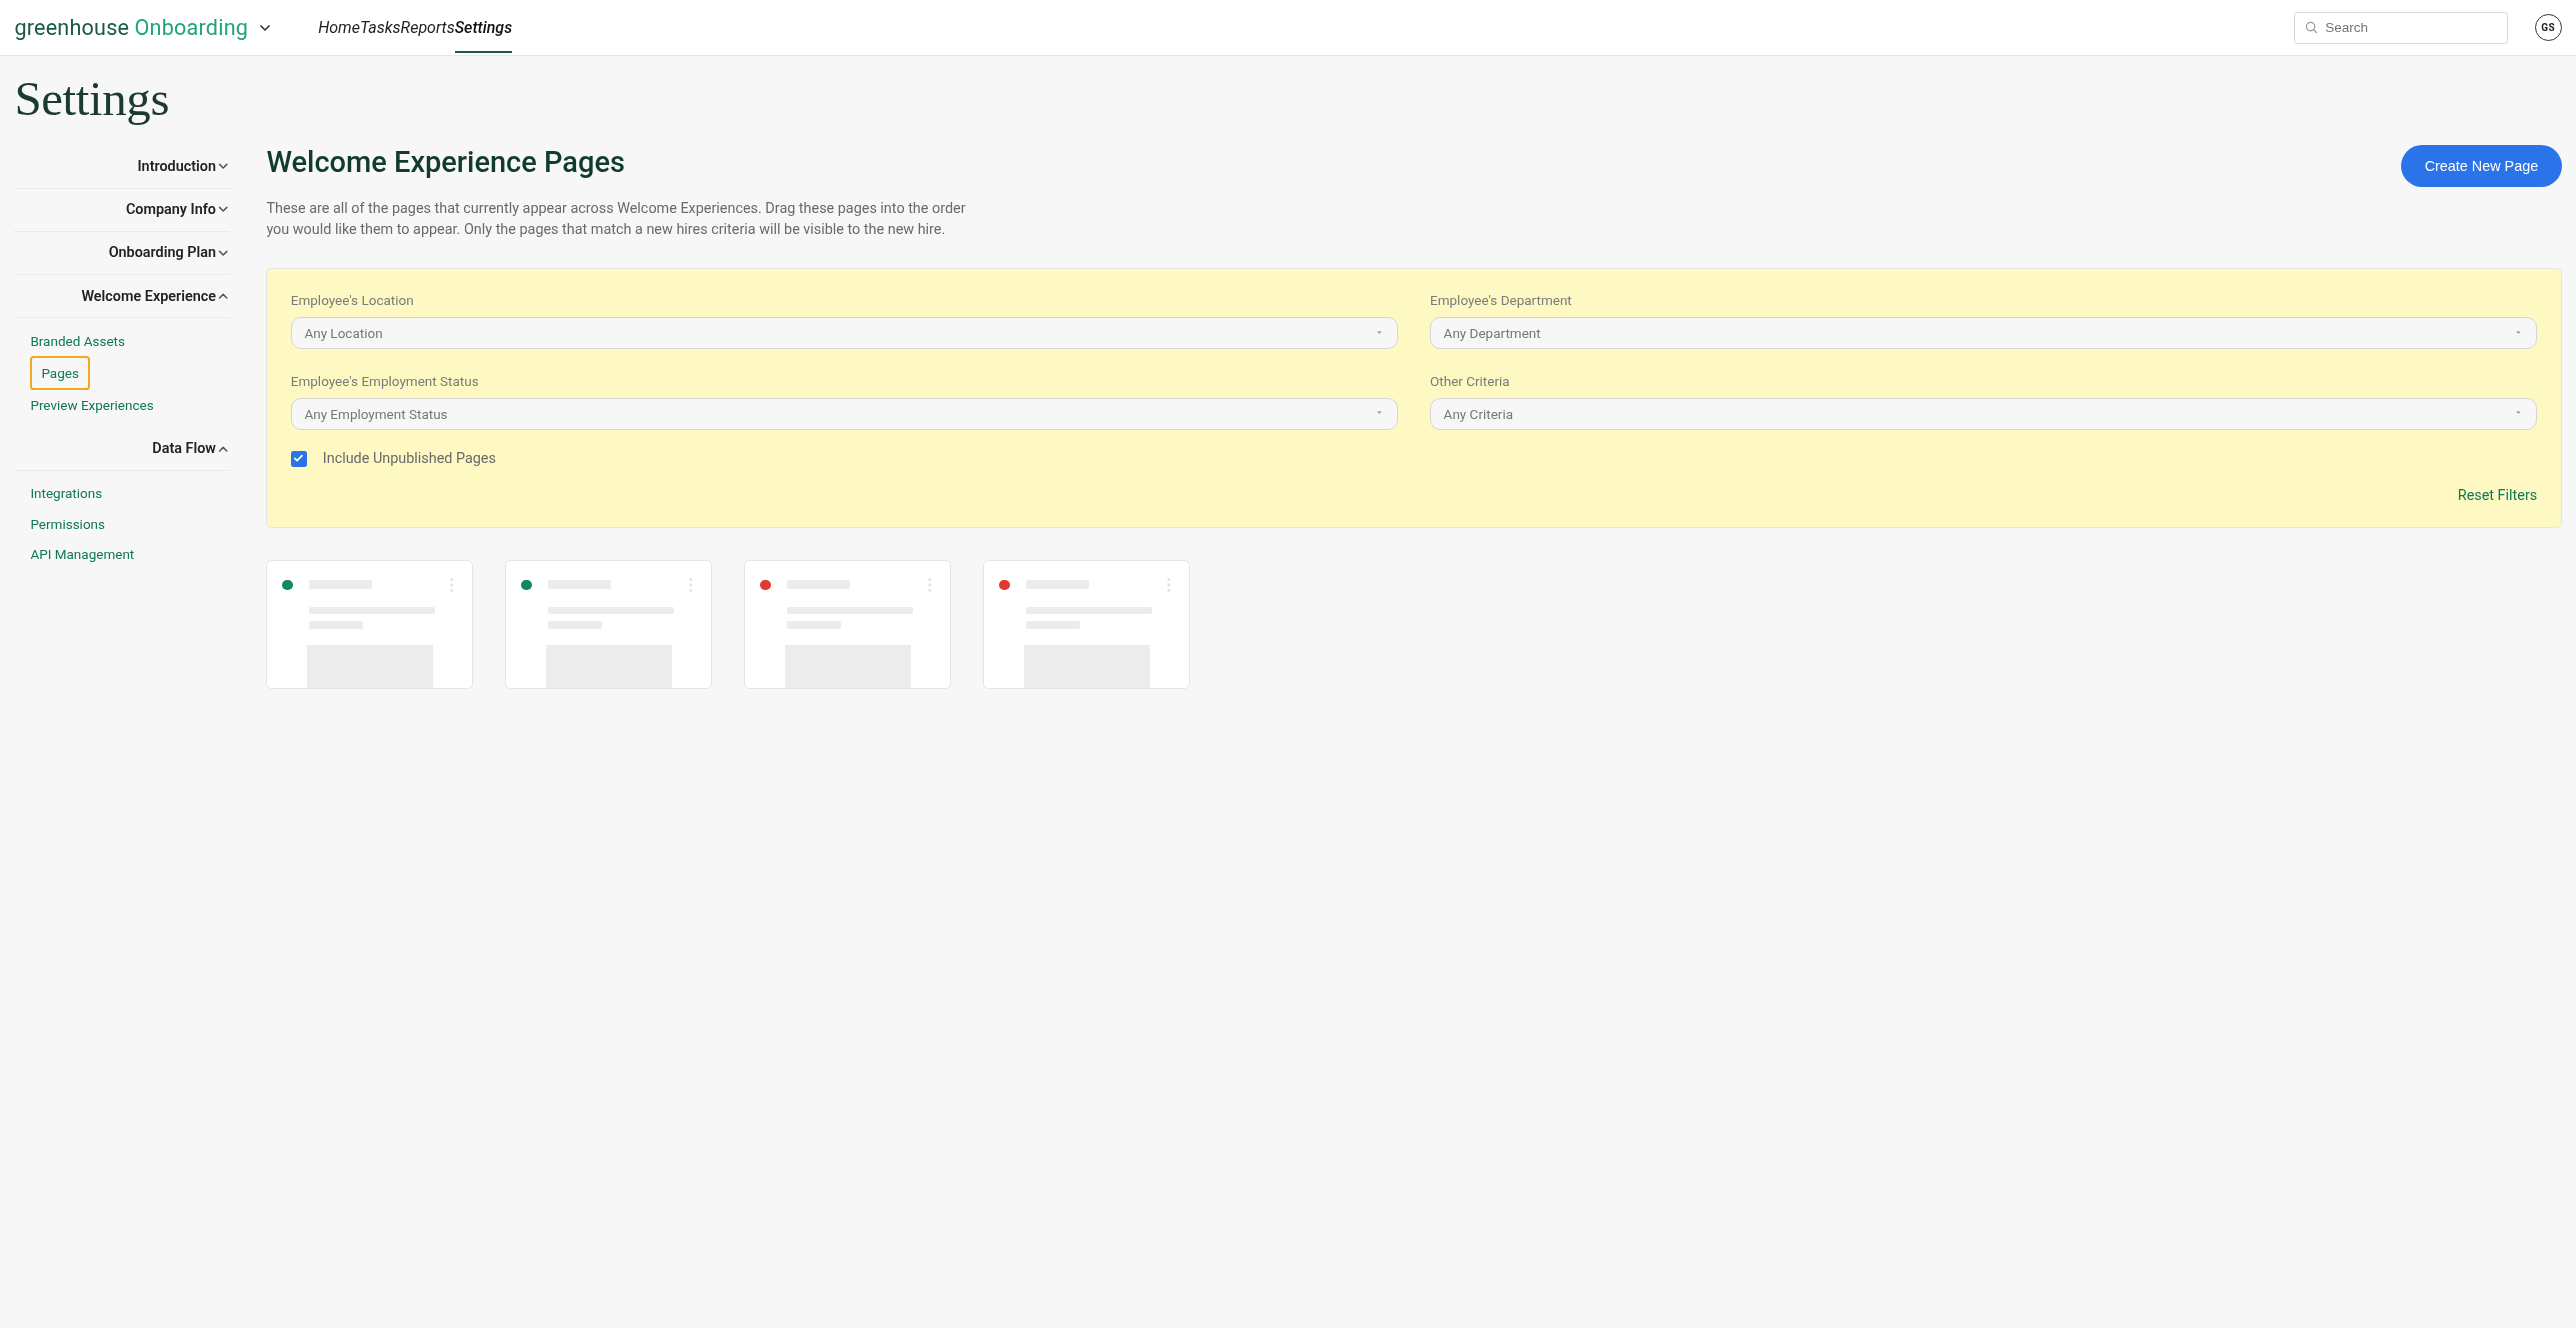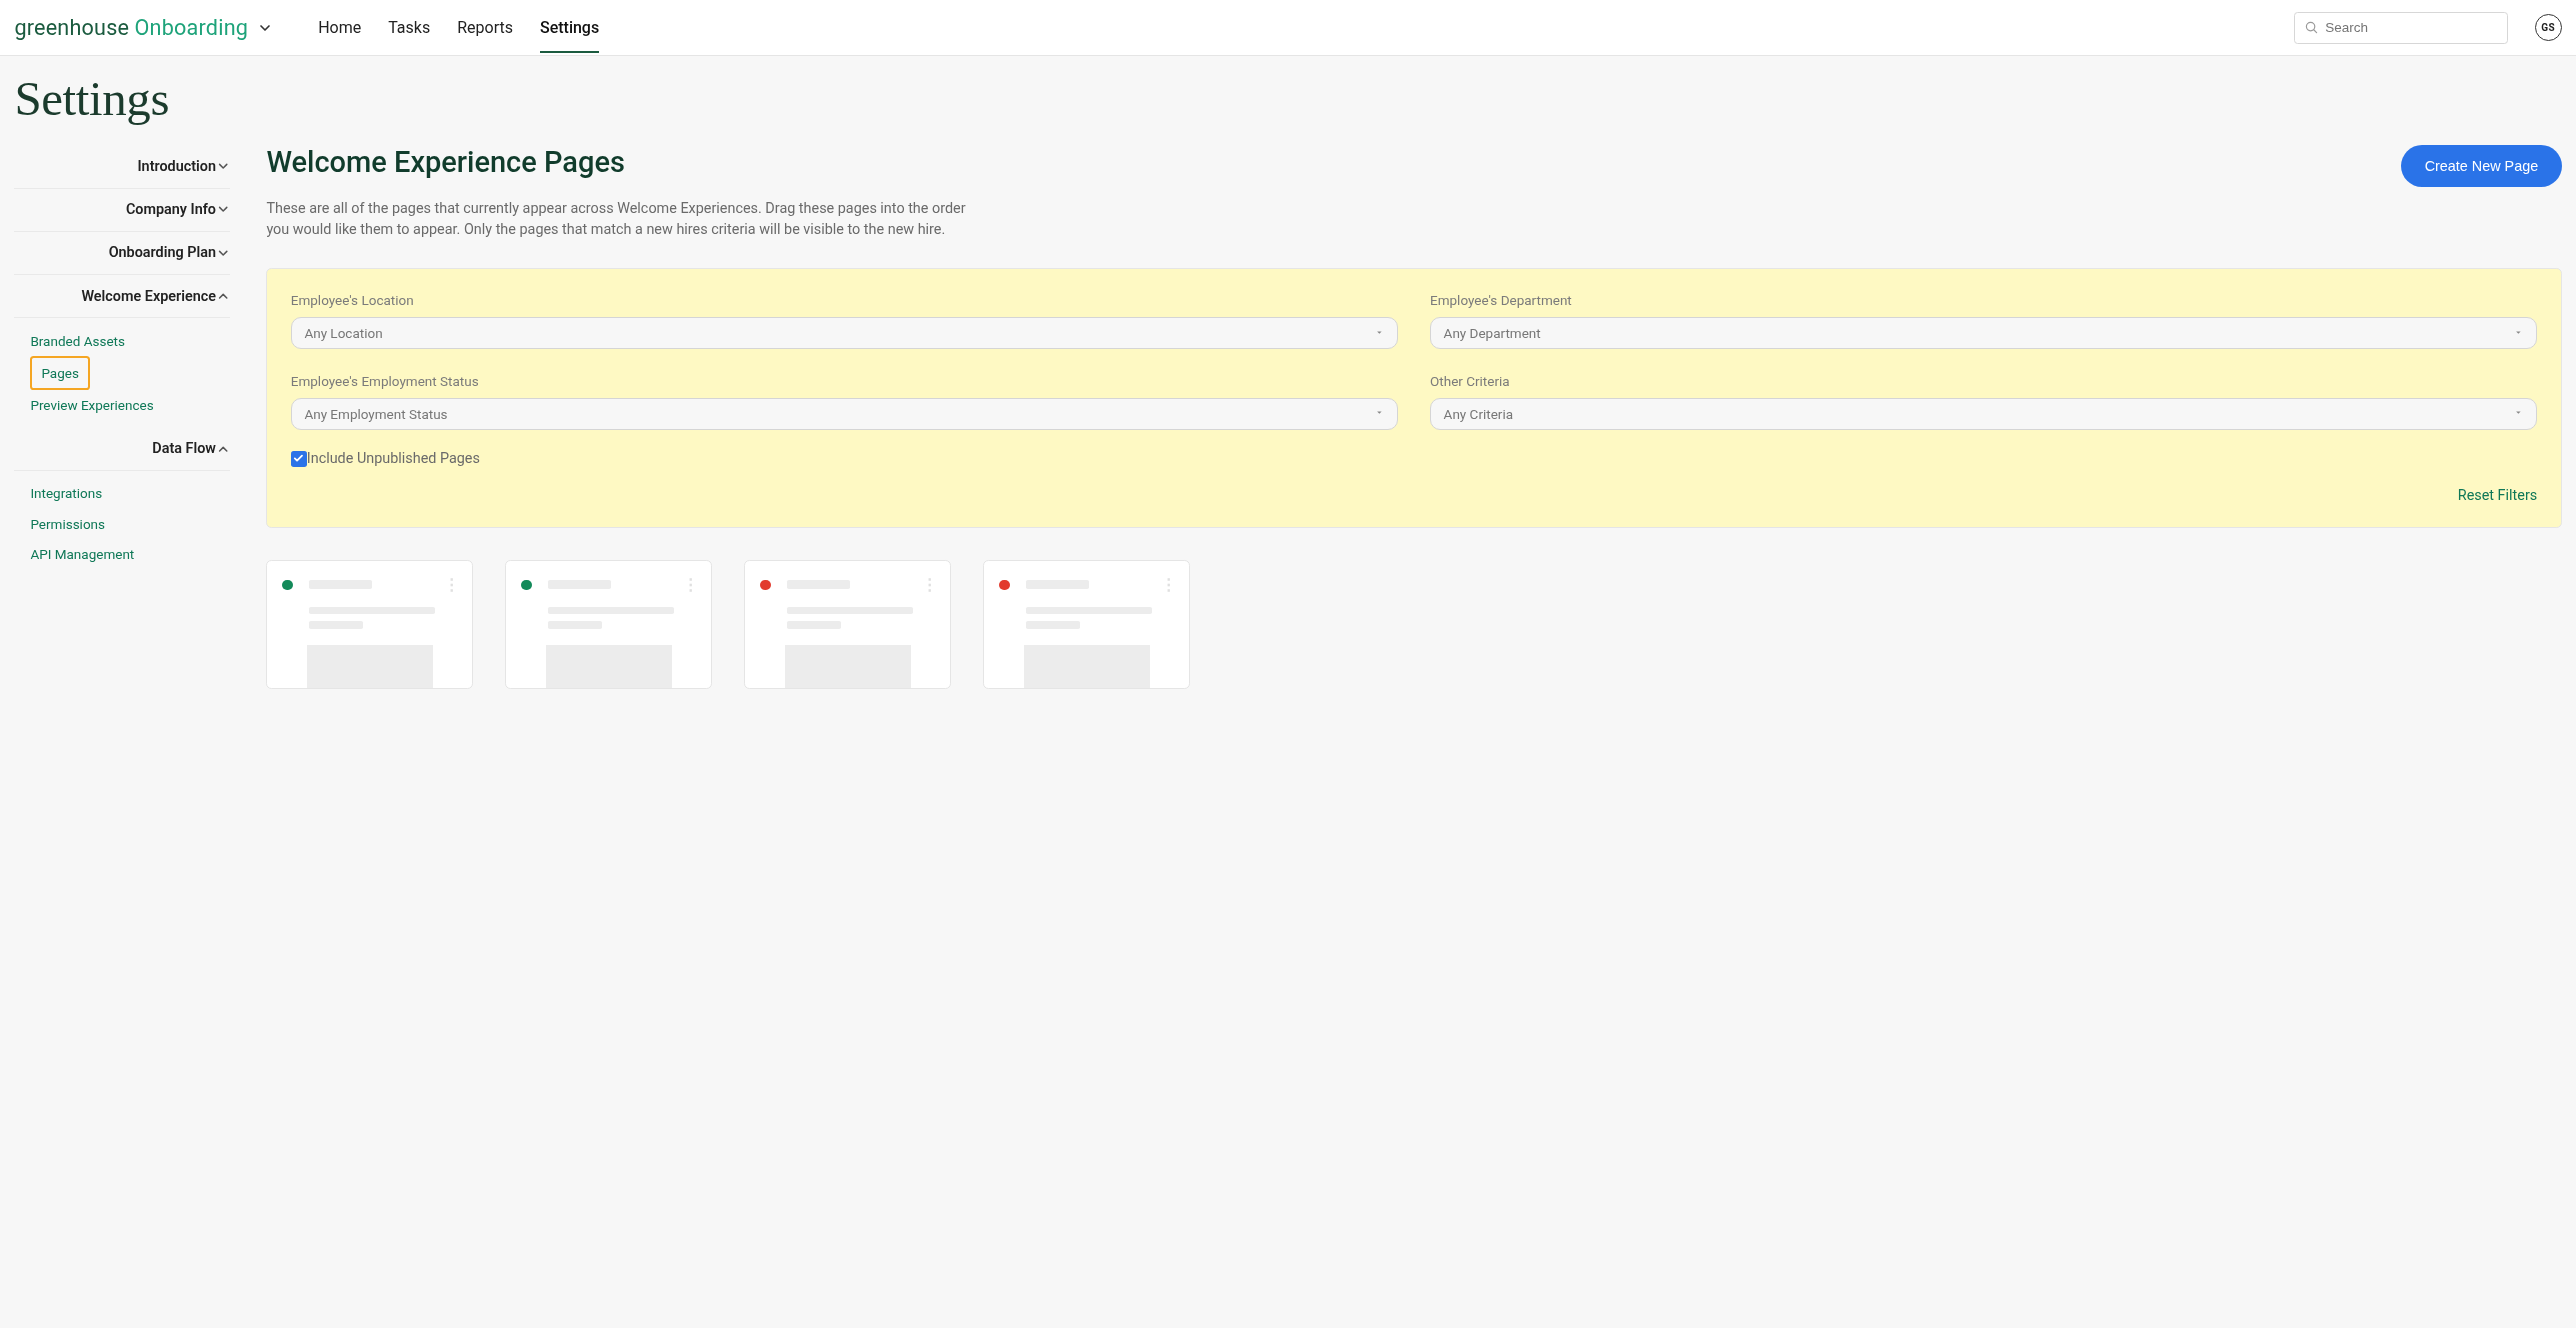--- a/index.html
+++ b/index.html
@@ -5,21 +5,21 @@
   * { box-sizing: border-box; margin: 0; padding: 0; }
   html, body { font-family: -apple-system, BlinkMacSystemFont, "Segoe UI", Roboto, Helvetica, Arial, sans-serif; color:#222; background:#f7f7f7; }
   a { text-decoration: none; }
 
   
   .topbar { display:flex; align-items:center; background:#fff; border-bottom:0.9px solid #e5e5e5; height:56px; padding:0 14.4px 0 14.4px; }
   .brand { display:flex; align-items:center; cursor:pointer; }
   .brand-word1 { color:#1b5b3f; font-weight:400; font-size:21.6px; letter-spacing:0.2px; }
   .brand-word2 { color:#1ea37a; font-weight:400; font-size:21.6px; margin-left:5.4px; letter-spacing:0.2px; }
   .brand-caret { margin-left:9px; display:inline-flex; }
-  .nav { display:flex; gap:27px; margin-left:45px; }
+  .nav { display:flex; margin-left:45px;font-style:italic; }
   .nav-item { font-size:16px; color:#222; padding:16px 0 14.4px 0; cursor:pointer; border-bottom:2.7px solid transparent; }
   .nav-item.active { border-bottom-color:#1b5b3f; color:#111; font-weight:500; }
   .spacer { flex:1; }
   .search-wrap { display:flex; align-items:center; border:0.9px solid #d7d7d7; border-radius:3.6px; height:32px; width:214px; padding:0 9px; background:#fff; }
   .search-wrap input { border:none; outline:none; font-size:13.5px; width:100%; color:#737373; background:transparent; }
   .avatar { width:27px; height:27px; border:1.8px solid #333; border-radius:50%; display:flex; align-items:center; justify-content:center; font-size:10px; font-weight:700; letter-spacing:0.4px; margin-left:27px; cursor:pointer; }
 
   
   .page { padding:14.4px 14.4px 0 14.4px; }
   .page-title { font-family: Georgia, 'Times New Roman', serif; font-size:49px; color:#1b3b2d; font-weight:400; letter-spacing:-0.4px; }
@@ -41,21 +41,21 @@
   .btn-primary { background:#2a73e8; color:#fff; border:none; border-radius:898px; padding:12.6px 23.4px; font-size:14.4px; font-weight:500; cursor:pointer; }
   .main-desc { font-size:14.4px; color:#6a6a6a; line-height:1.45; margin-top:12.6px; max-width:719px; }
 
   
   .panel { background:#fef9c3; border:0.9px solid #e5e5e5; border-radius:5.4px; margin-top:27px; padding:23.4px; }
   .filter-grid { display:grid; grid-template-columns:1fr 1fr; gap:23.4px 32px; }
   .filter-block { }
   .filter-label { font-size:13.5px; color:#7b7b7b; margin-bottom:9px; display:block; }
   .select { border:0.9px solid #d5d5d5; background:#f7f7f7; height:32px; display:flex; align-items:center; justify-content:space-between; padding:0 12.6px; border-radius:10px; cursor:pointer; }
   .select-text { color:#777; font-size:13.5px; }
-  .check-row { display:flex; align-items:flex-end; gap:0; margin-top:20px; }
+  .check-row { display:flex; align-items:flex-end; gap:16px; margin-top:20px; }
   .chk { width:16px; height:16px; background:#2a73e8; border-radius:2.7px; position:relative; cursor:pointer; border:none; display:flex; align-items:center; justify-content:center; }
   .chk svg { display:block; }
   .check-label { font-size:14.4px; color:#6a6a6a; }
   .reset-row { display:flex; justify-content:flex-end; margin-top:20px; }
   .reset-link { color:#0f7857; font-size:14.4px; cursor:pointer; }
 
   
   .cards { display:flex; gap:32px; margin-top:32px; padding-bottom:7.2px; }
   .card { width:207px; background:#fff; border:0.9px solid #e5e5e5; border-radius:5.4px; padding:14.4px 14.4px 0 14.4px; cursor:pointer; }
   .card-top { display:flex; align-items:center; }

